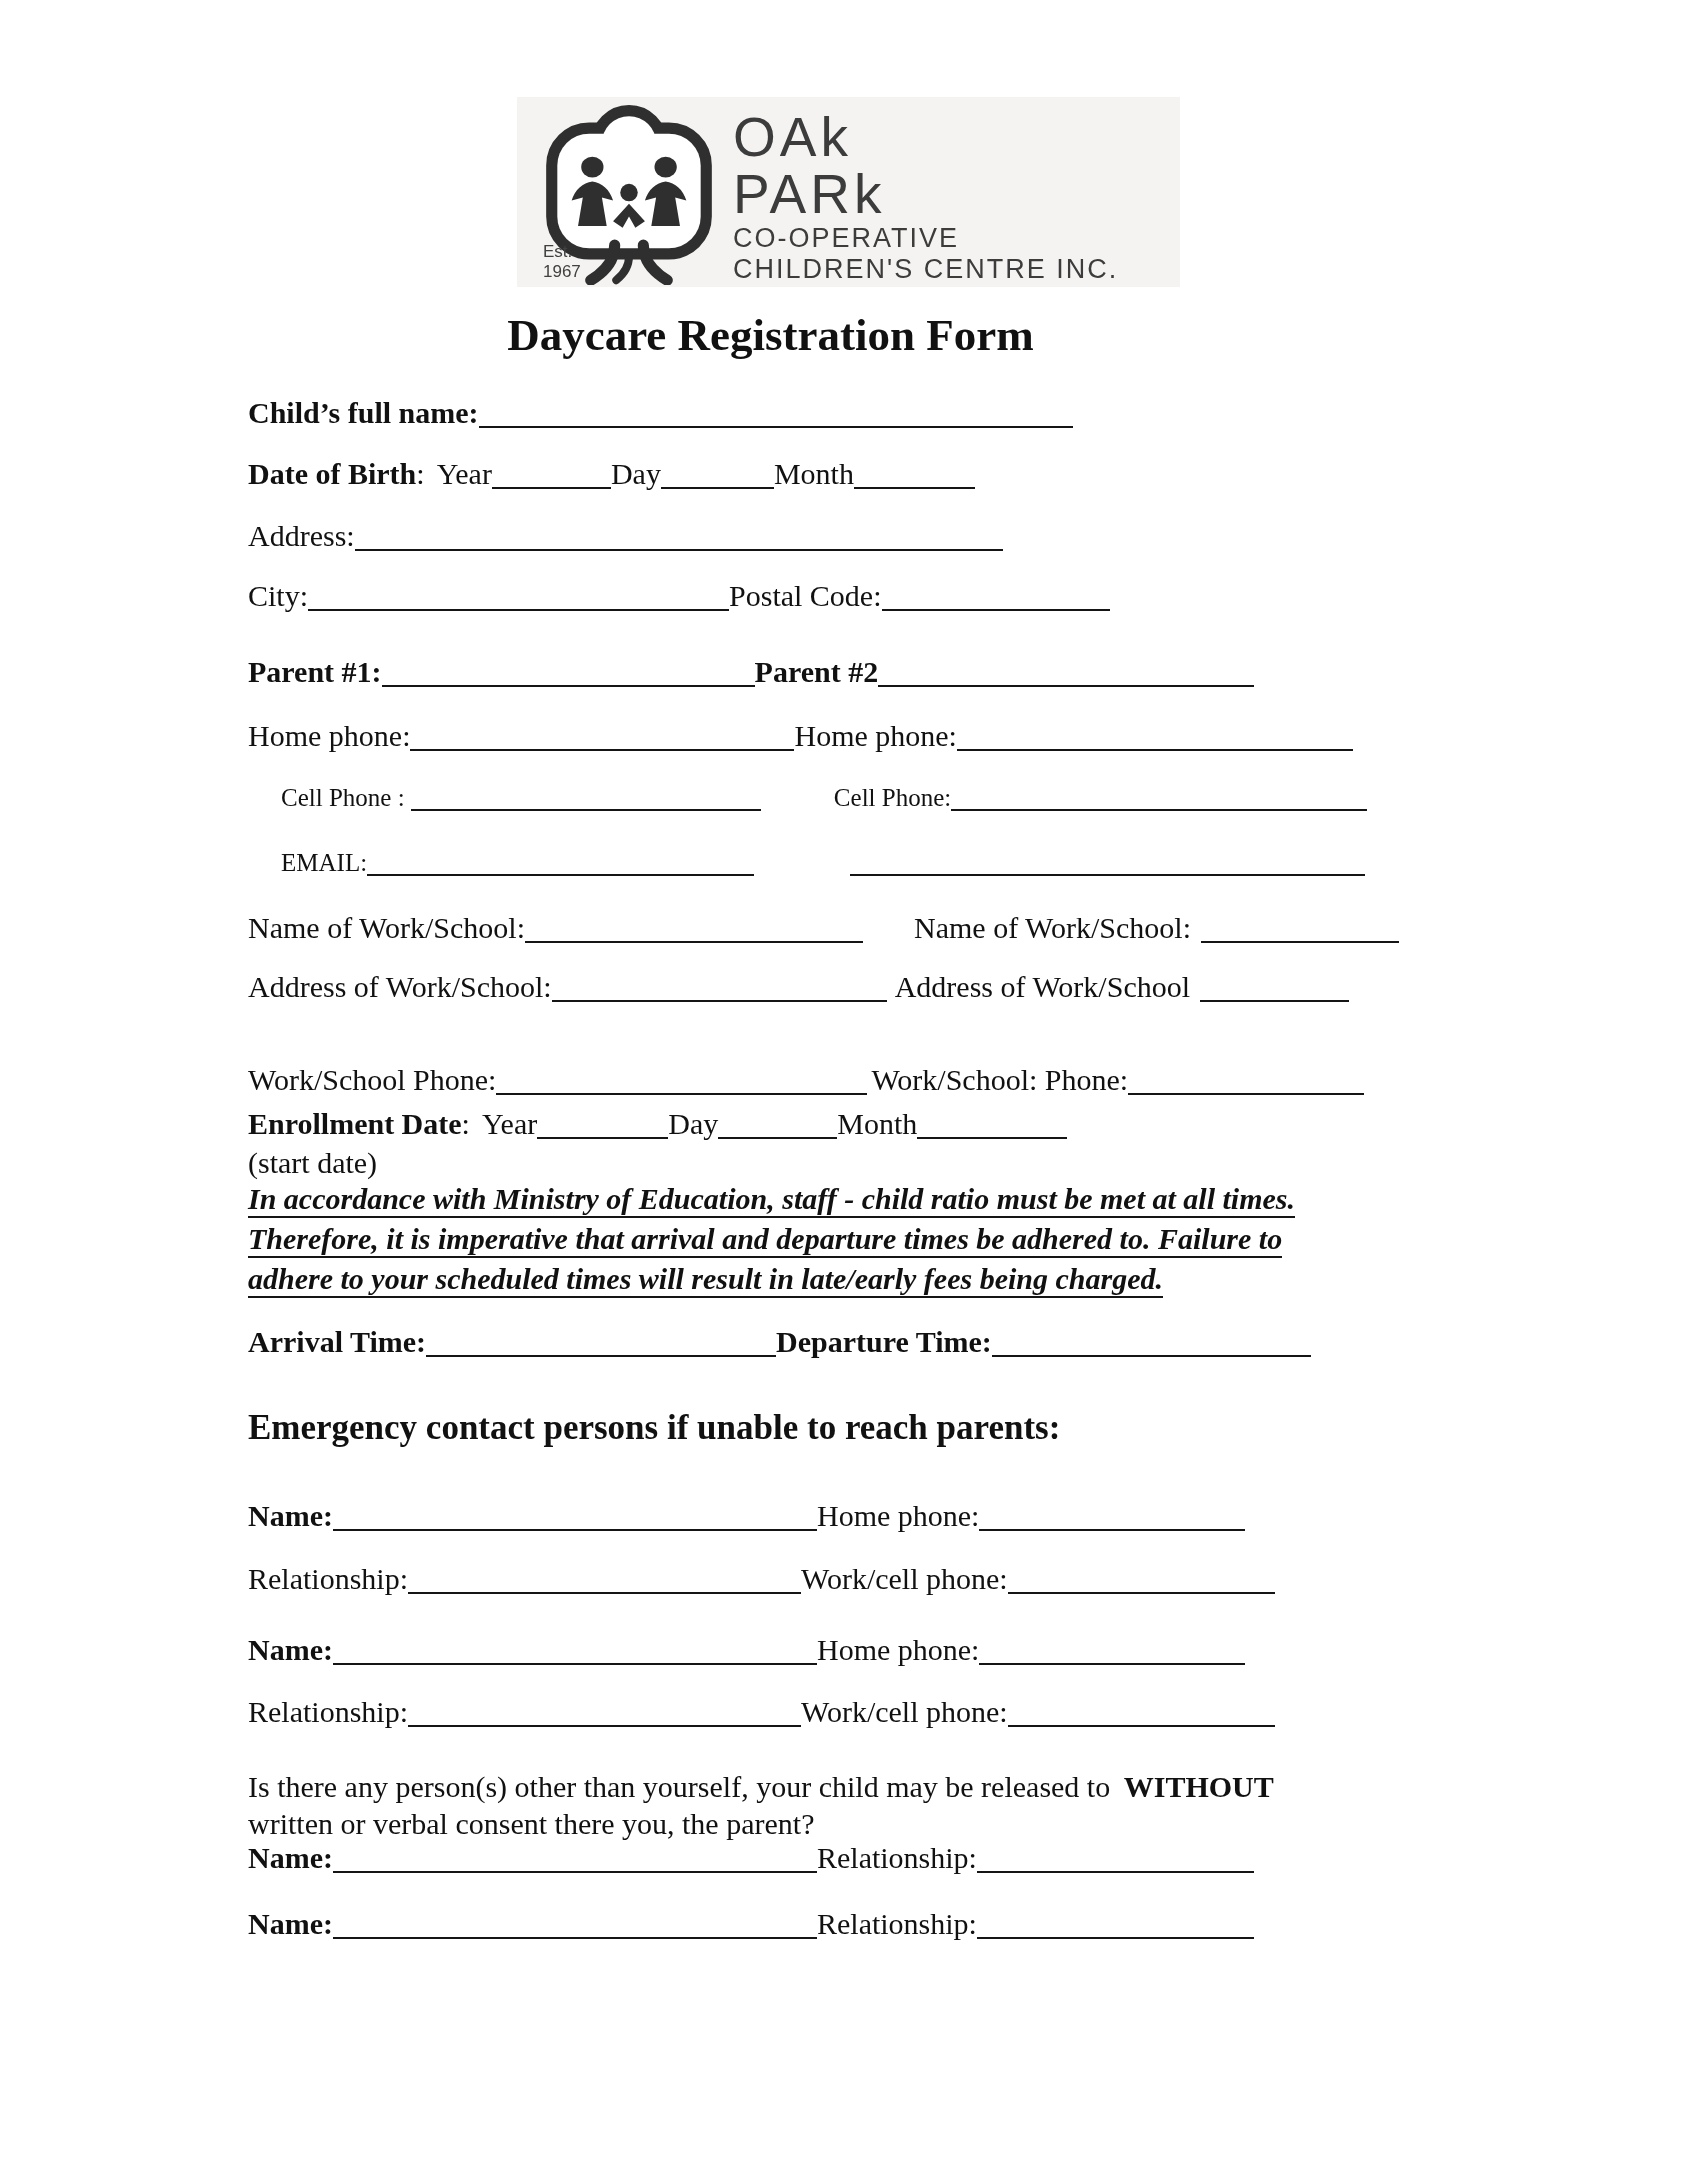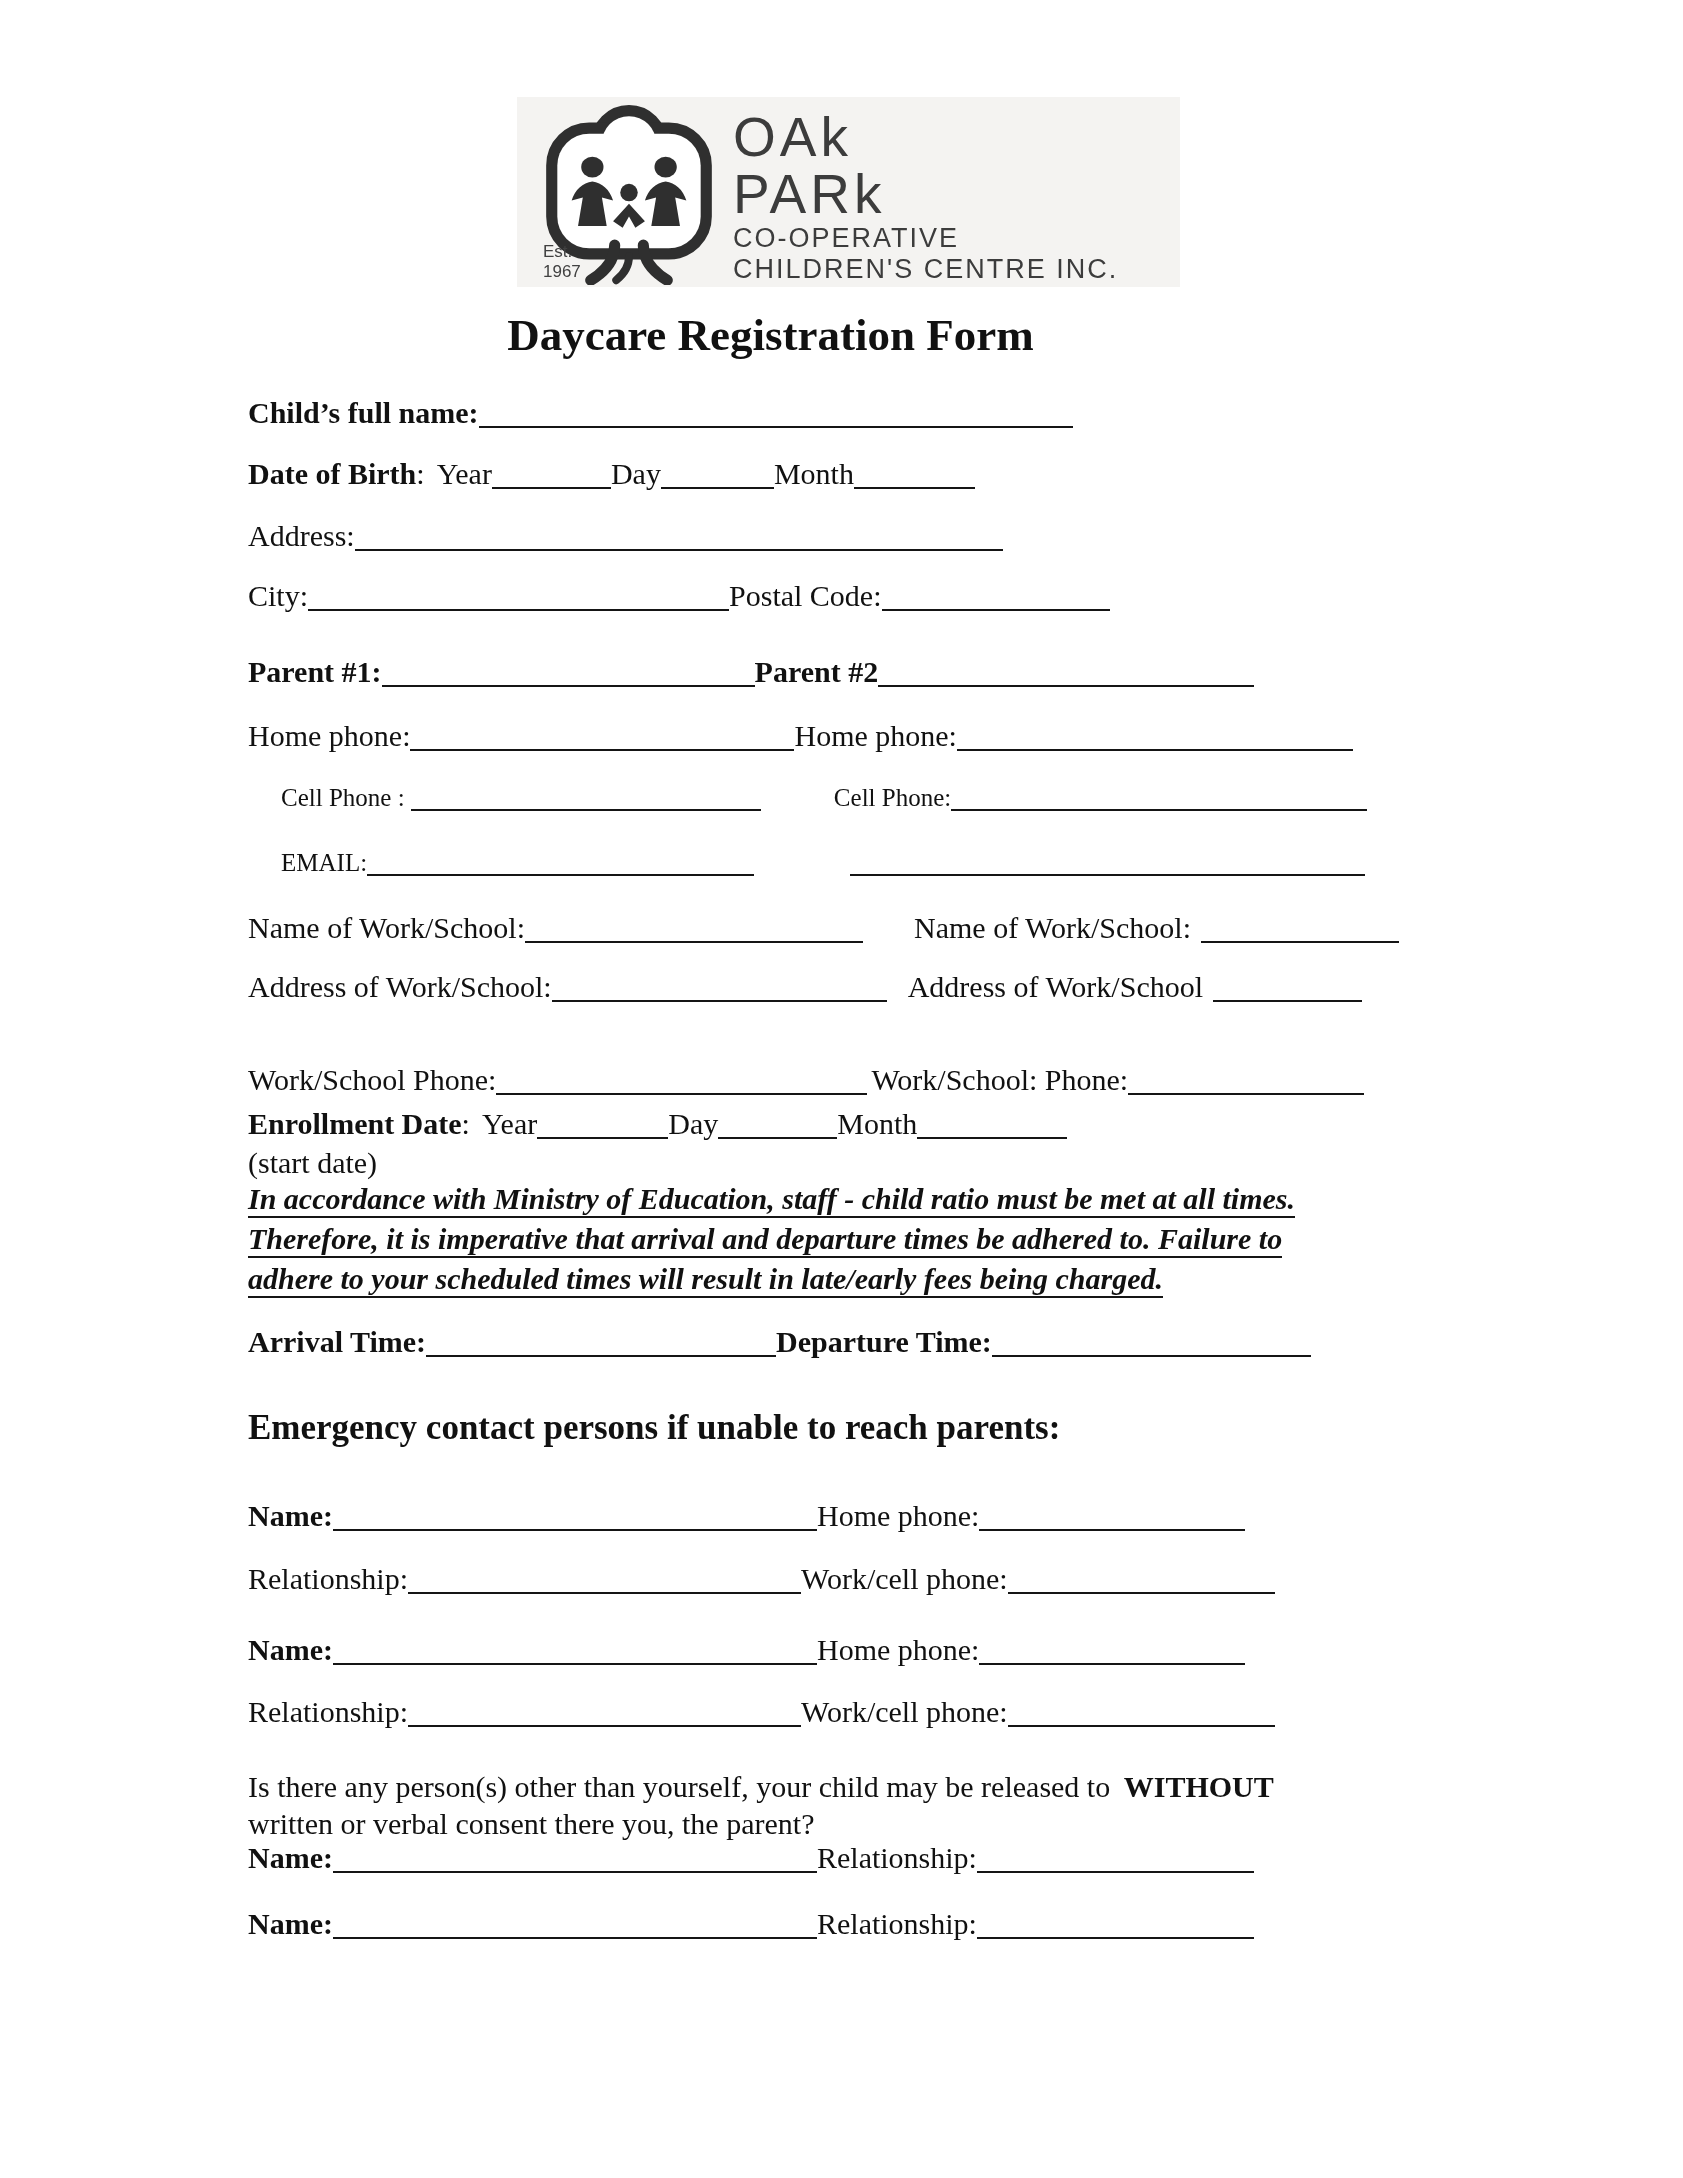--- a/index.html
+++ b/index.html
@@ -119,21 +119,21 @@
 
   <div class="row sm" style="top:849px">
     <span>EMAIL:</span><span class="u" style="width:387px"></span><span class="u" style="width:515px;margin-left:96px"></span>
   </div>
 
   <div class="row" style="top:911px">
     <span>Name of Work/School:</span><span class="u" style="width:338px"></span><span style="margin-left:51px">Name of Work/School:</span><span class="u" style="width:198px;margin-left:10px"></span>
   </div>
 
   <div class="row" style="top:970px">
-    <span>Address of Work/School:</span><span class="u" style="width:335px"></span><span style="margin-left:21px">Address of Work/School</span><span class="u" style="width:149px;margin-left:10px"></span>
+    <span>Address of Work/School:</span><span class="u" style="width:335px"></span><span style="margin-left:8px">Address of Work/School</span><span class="u" style="width:149px;margin-left:10px"></span>
   </div>
 
   <div class="row" style="top:1063px">
     <span>Work/School Phone:</span><span class="u" style="width:371px"></span><span style="margin-left:4px">Work/School: Phone:</span><span class="u" style="width:236px"></span>
   </div>
 
   <div class="row" style="top:1107px">
     <span class="b">Enrollment Date</span><span>:</span><span class="gap12">Year</span><span class="u" style="width:131px"></span><span>Day</span><span class="u" style="width:119px"></span><span>Month</span><span class="u" style="width:150px"></span>
   </div>
   <div class="row" style="top:1146px">

